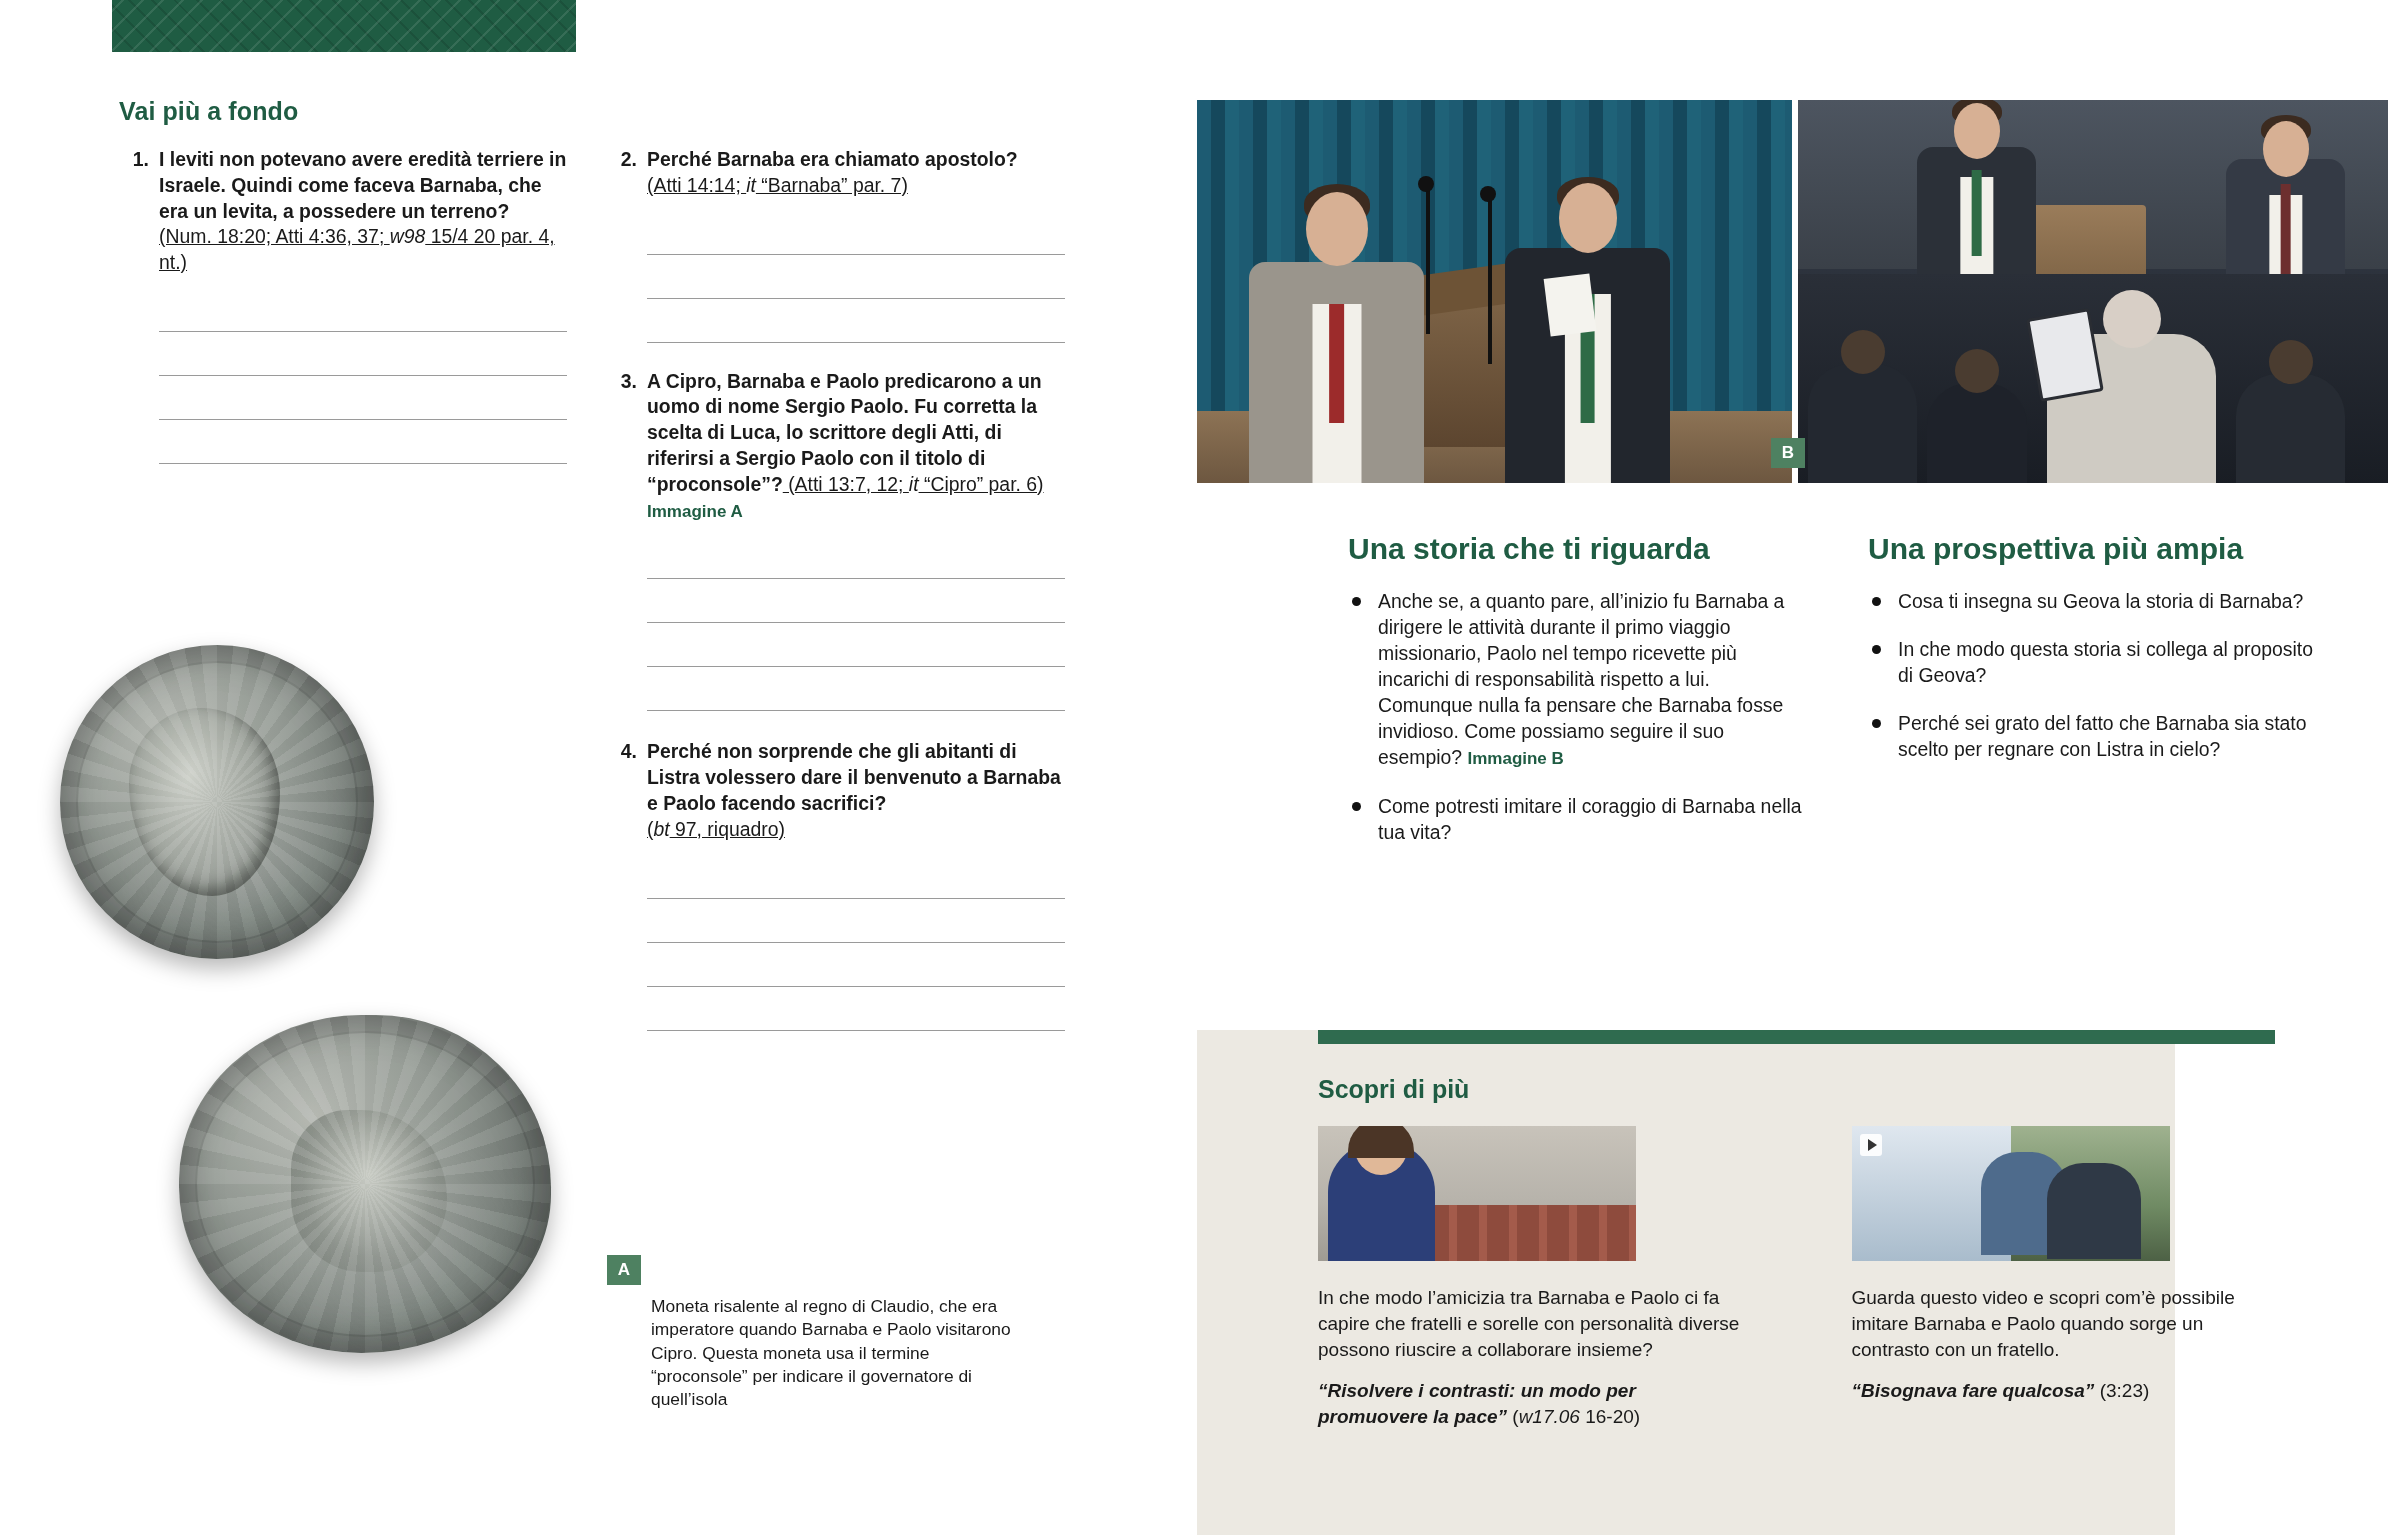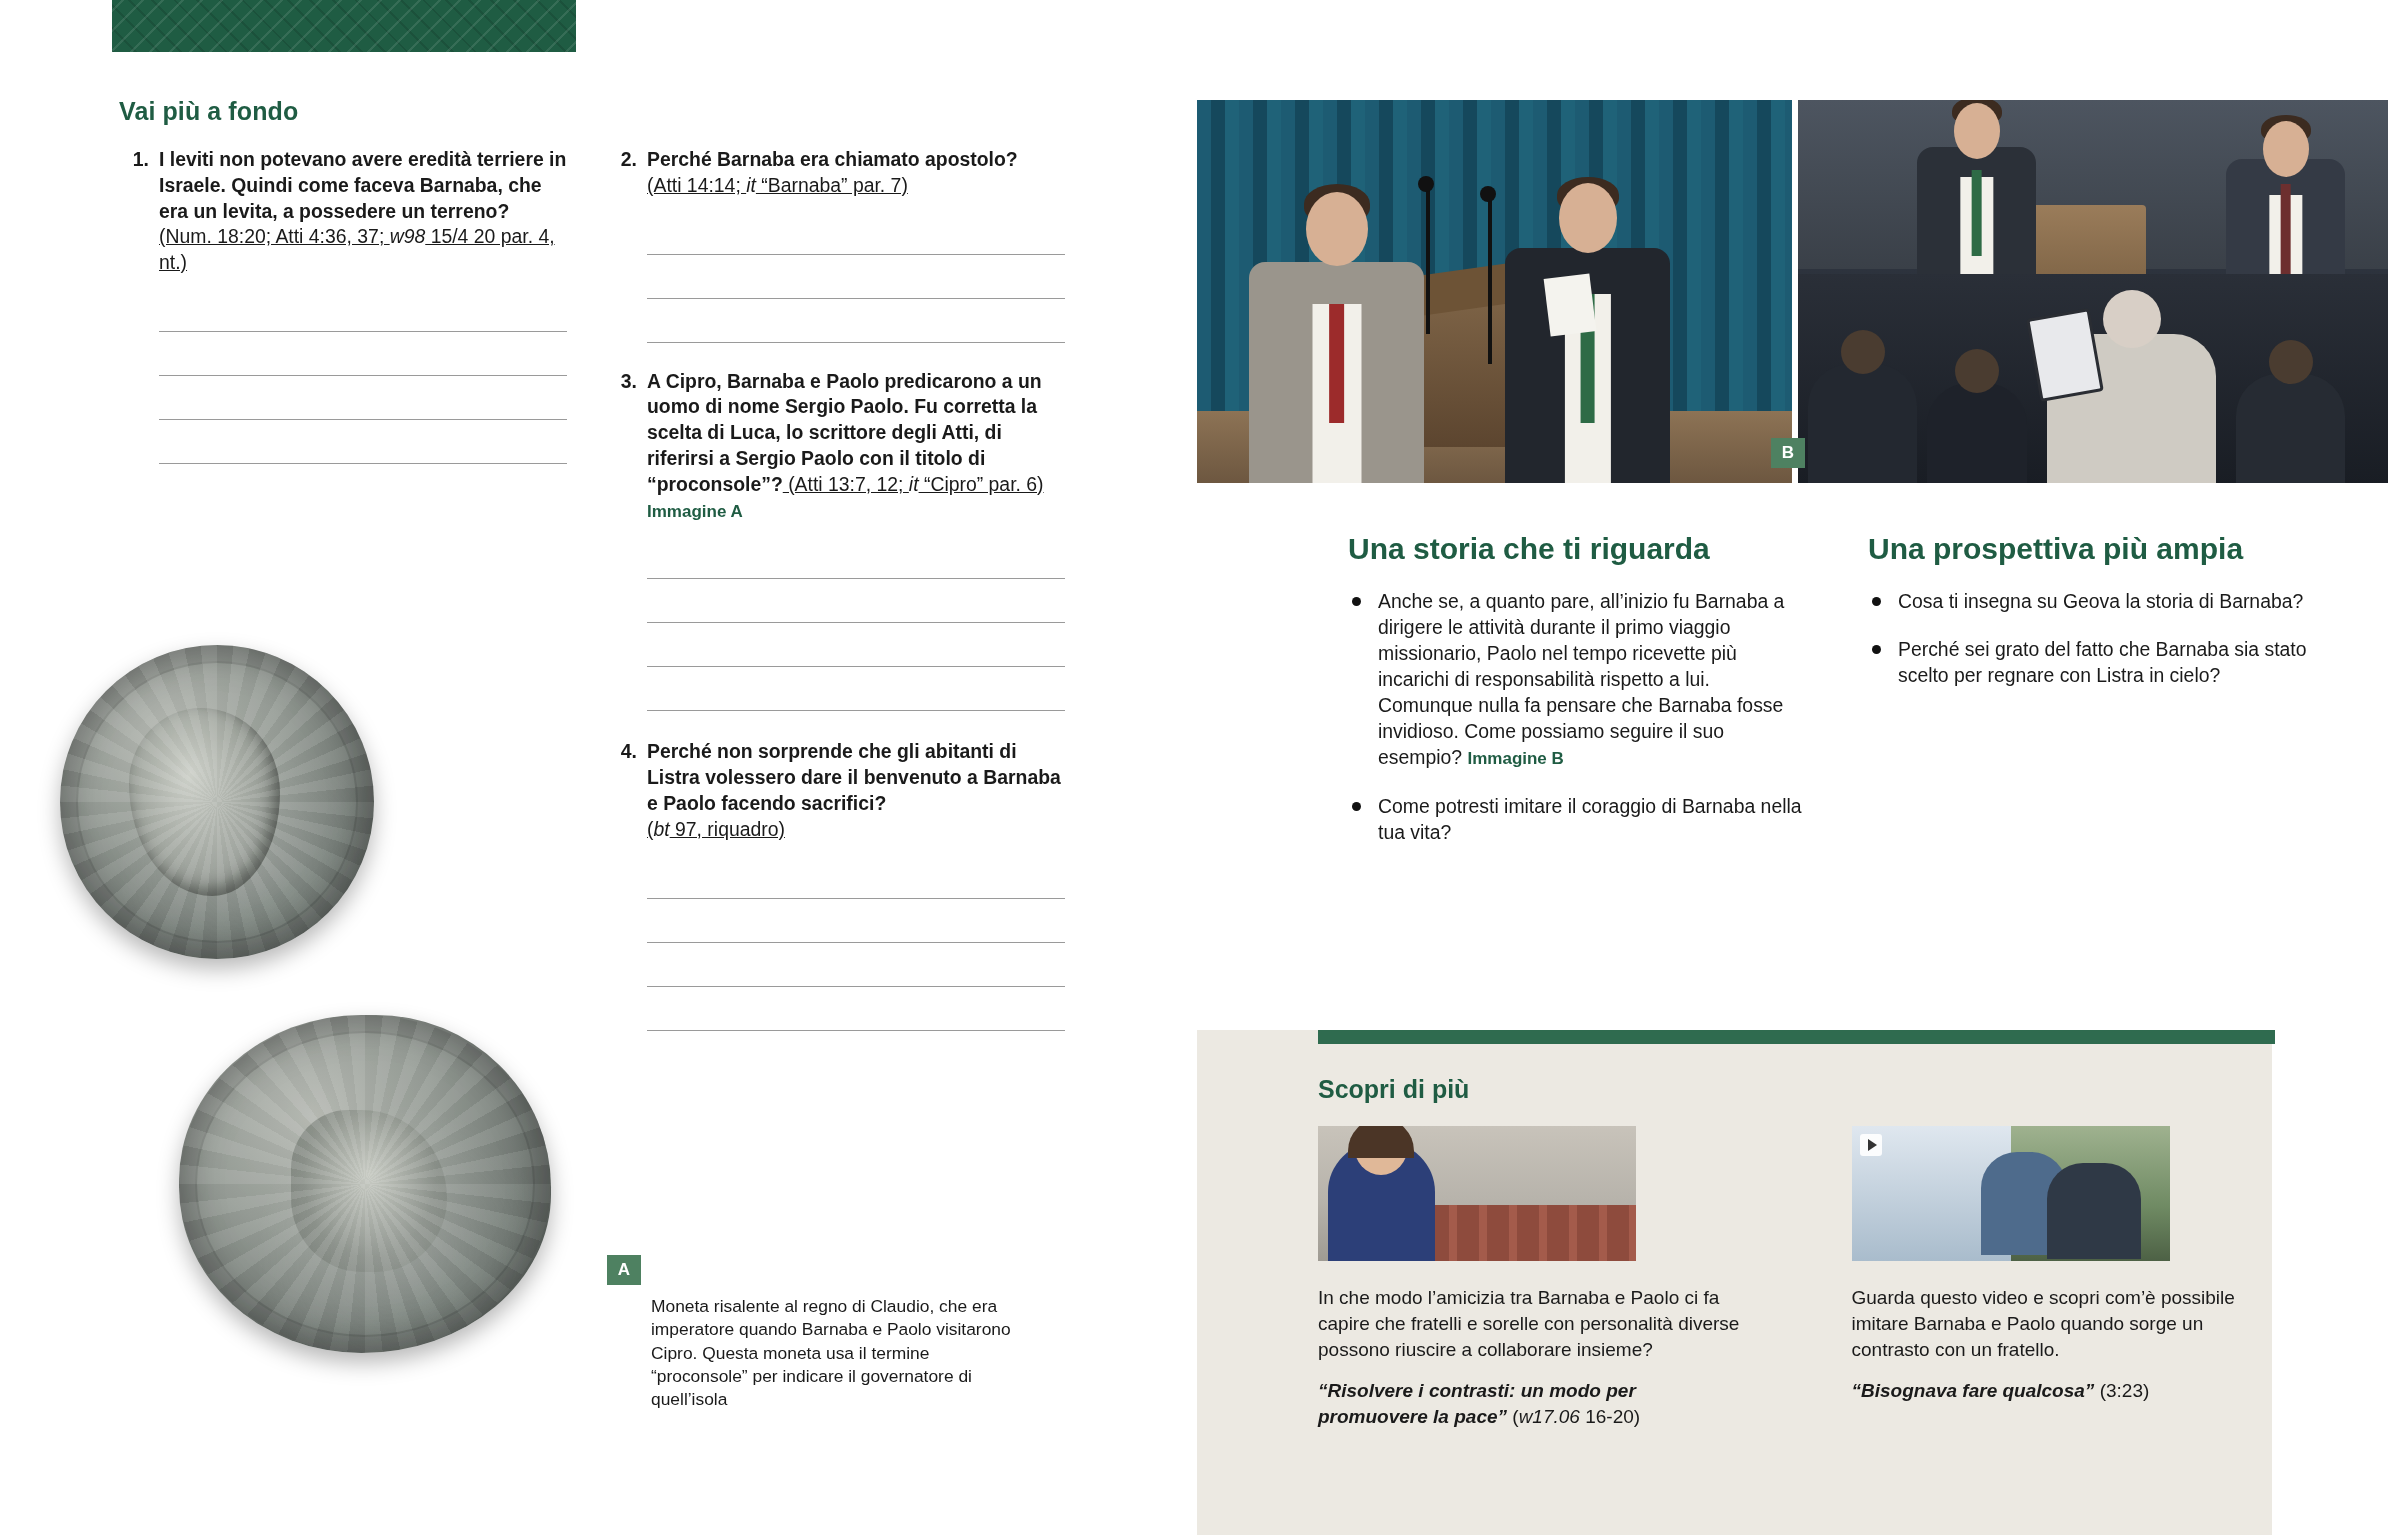--- a/index.html
+++ b/index.html
@@ -376,21 +376,21 @@
     width: 9px; height: 9px;
     border-radius: 50%;
     background: #111;
   }
 
   
   .discover {
     position: absolute;
     left: 1197px;
     top: 1030px;
-    width: 1075px;
+    width: 978px;
     height: 505px;
     background: #ece9e2;
     text-decoration: underline;
   }
   .discover .green-bar {
     position: absolute;
     left: 121px;
     top: 0;
     width: 957px;
     height: 14px;
@@ -671,20 +671,23 @@
           <span>Come potresti imitare il coraggio di Barnaba nella tua vita?</span>
         </div>
       </div>
 
       <div class="col">
         <h3>Una prospettiva più ampia</h3>
         <div class="bul">
           <span>Cosa ti insegna su Geova la storia di Barnaba?</span>
         </div>
         <div class="bul">
+          <span>In che modo questa storia si collega al proposito di Geova?</span>
+        </div>
+        <div class="bul">
           <span>Perché sei grato del fatto che Barnaba sia stato scelto per regnare con Listra in cielo?</span>
         </div>
       </div>
 
     </div>
   </div>
 
   <div class="discover">
     <div class="green-bar"></div>
     <h3>Scopri di più</h3>

